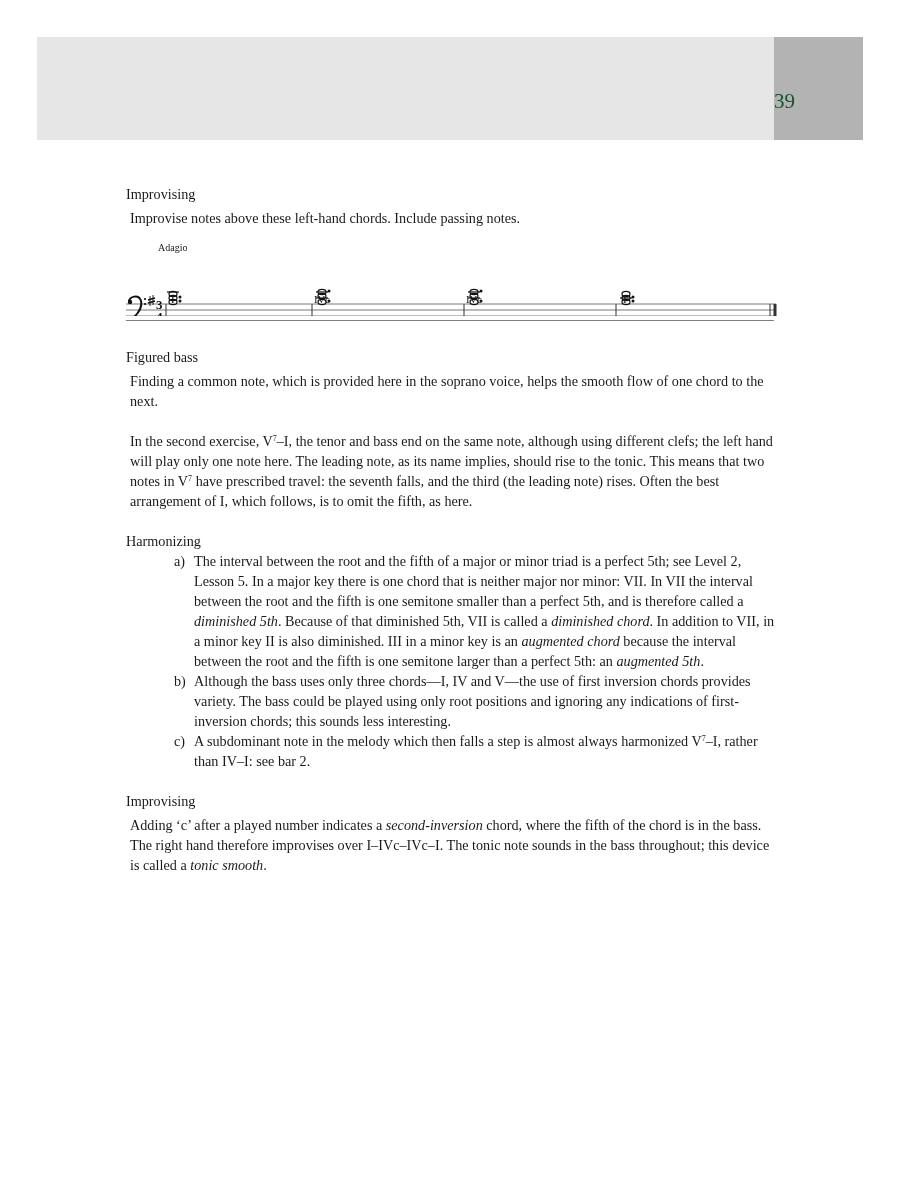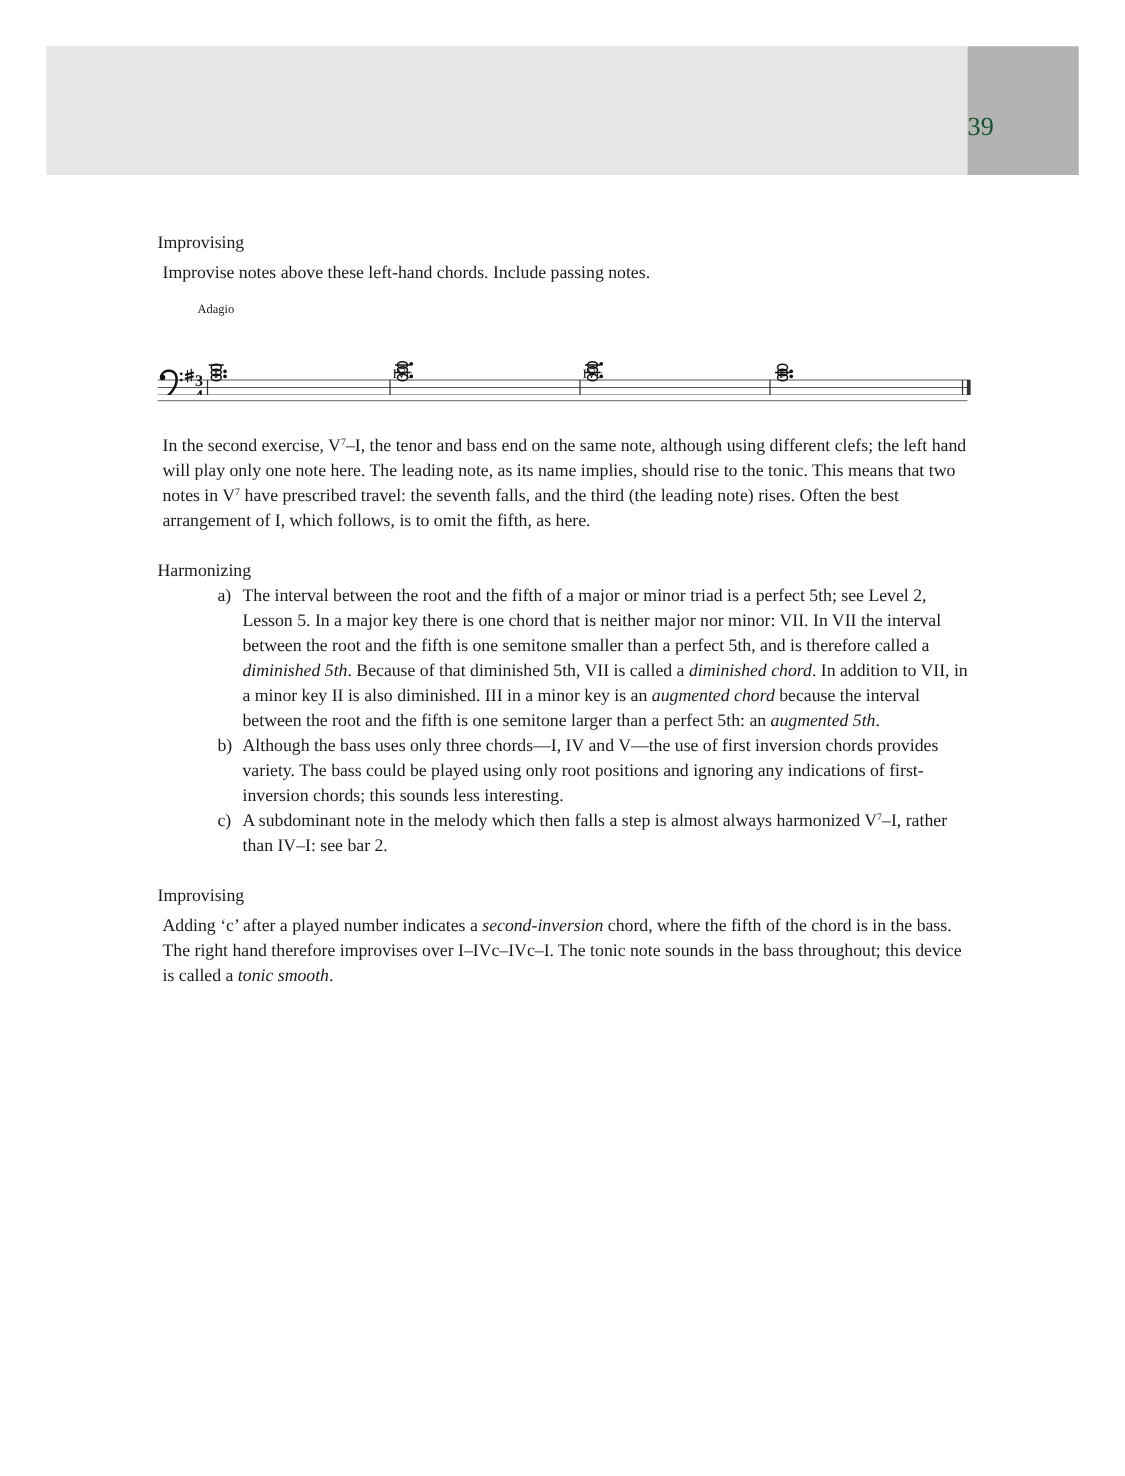--- a/index.html
+++ b/index.html
@@ -111,20 +111,24 @@
         </g>
       </svg>
       <div class="chord-label" style="left:45px">I</div>
       <div class="chord-label" style="left:188px">IVc</div>
       <div class="chord-label" style="left:340px">IVc</div>
       <div class="chord-label" style="left:497px">I</div>
     </div>
     <div class="rule"></div>
   </div>
 
+  <div class="section">
+    <div class="heading">Figured bass</div>
+    <p>Finding a common note, which is provided here in the soprano voice, helps the smooth flow of one chord to the next.</p>
+  </div>
 
   <div class="section">
     <p><span>In the second exercise, V</span><sup>7</sup><span>–I, the tenor and bass end on the same note, although using different clefs; the left hand will play only one note here. The leading note, as its name implies, should rise to the tonic. This means that two notes in V</span><sup>7</sup><span> have prescribed travel: the seventh falls, and the third (the leading note) rises. Often the best arrangement of I, which follows, is to omit the fifth, as here.</span></p>
   </div>
 
   <div class="section">
     <div class="heading">Harmonizing</div>
     <ul class="list">
       <li>
         <span class="marker">a)</span>

